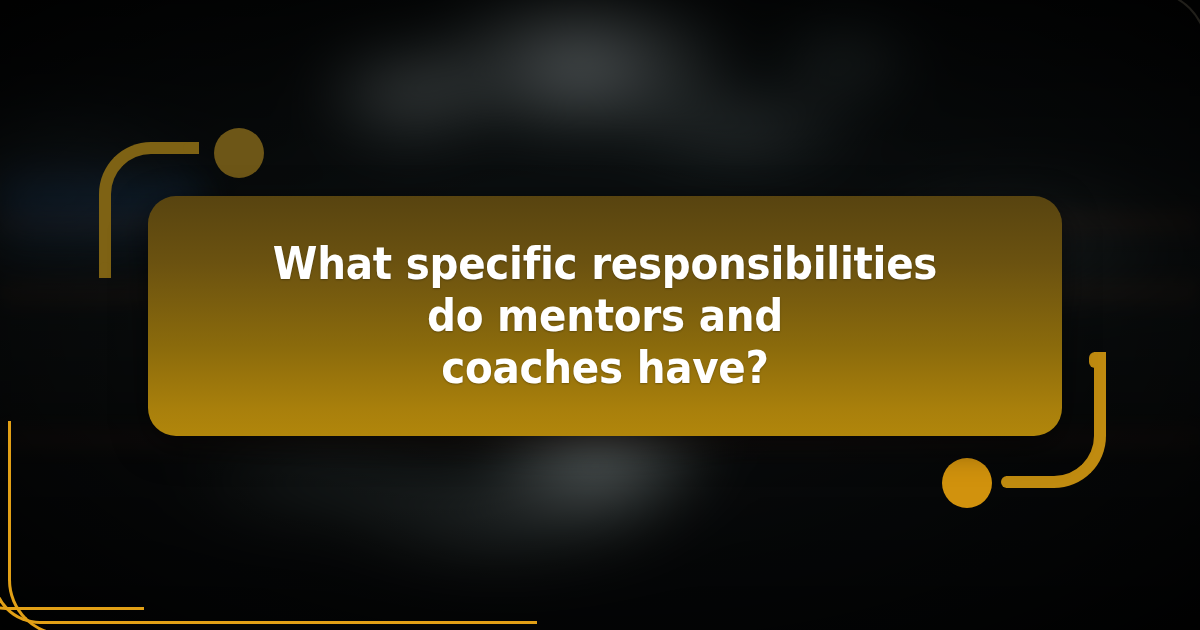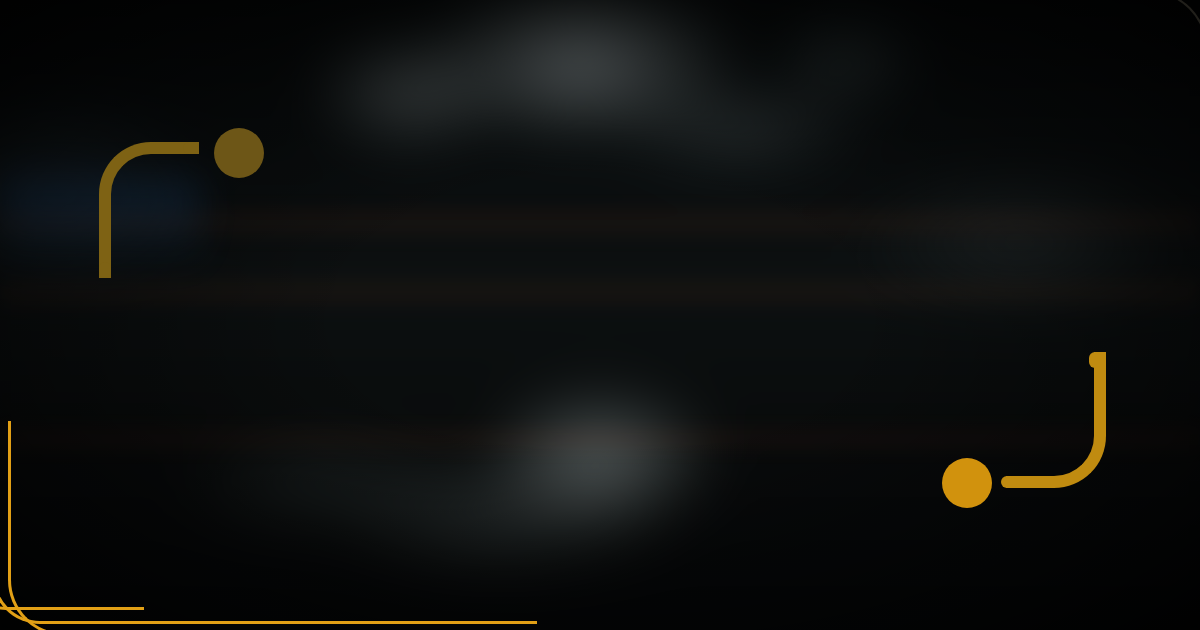--- a/index.html
+++ b/index.html
@@ -159,14 +159,19 @@
   <div class="bracket bracket-tl"></div>
   <div class="cap cap-tl-h"></div>
   <div class="cap cap-tl-v"></div>
   <div class="dot dot-tl"></div>
 
   <div class="bracket bracket-br"></div>
   <div class="cap cap-br-h"></div>
   <div class="cap cap-br-v"></div>
   <div class="dot dot-br"></div>
 
+  <div class="card">
+    <div class="card-title">What specific responsibilities
+do mentors and
+coaches have?</div>
+  </div>
 
 </div>
 
 </body></html>

